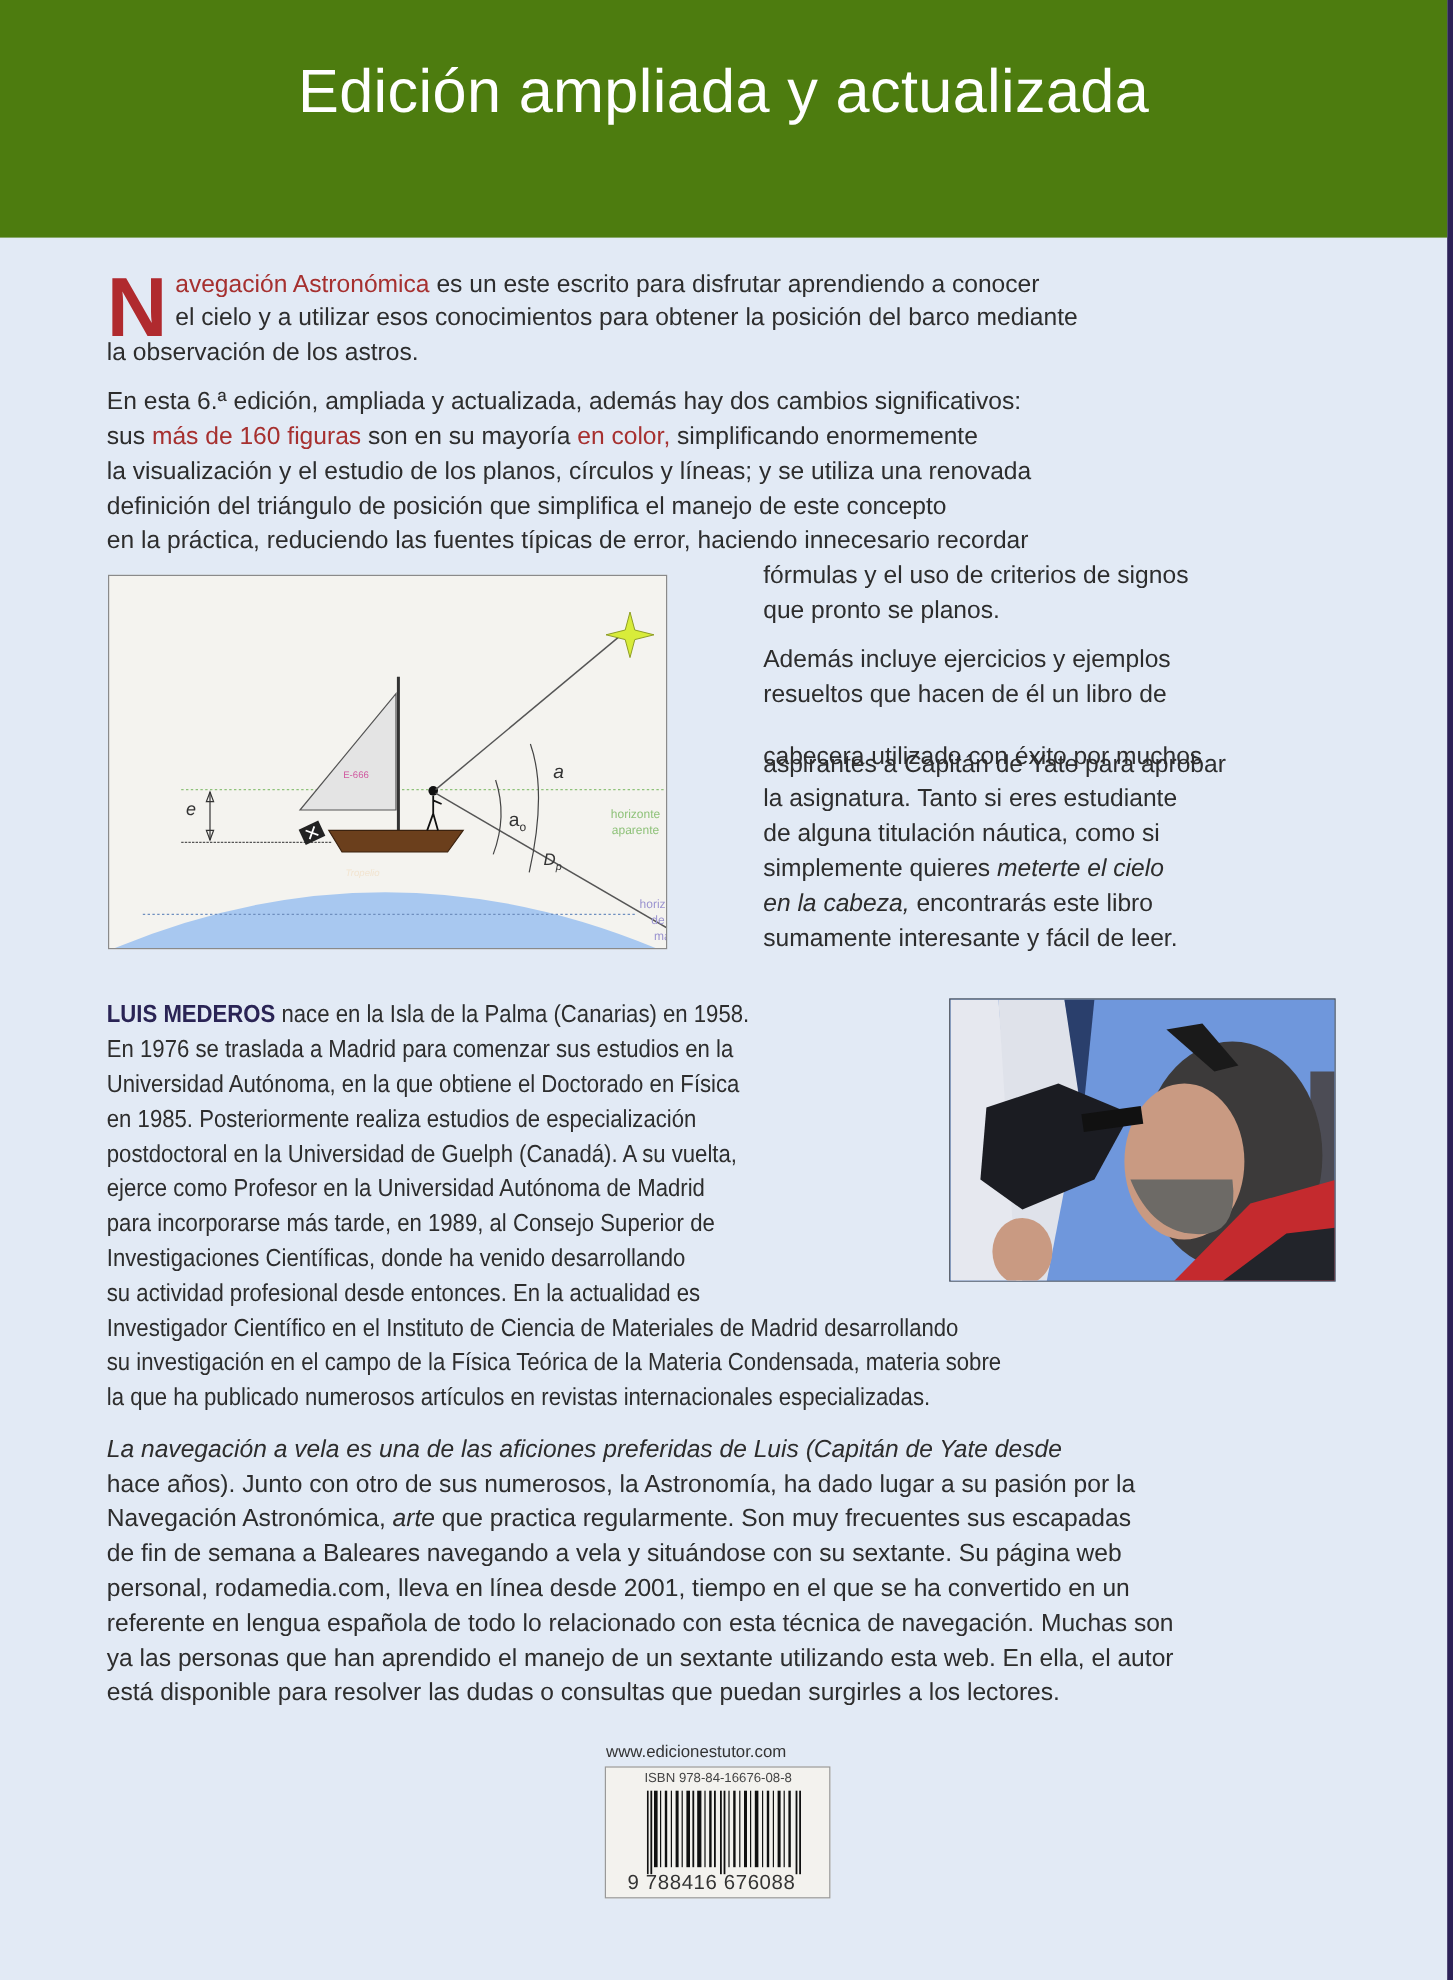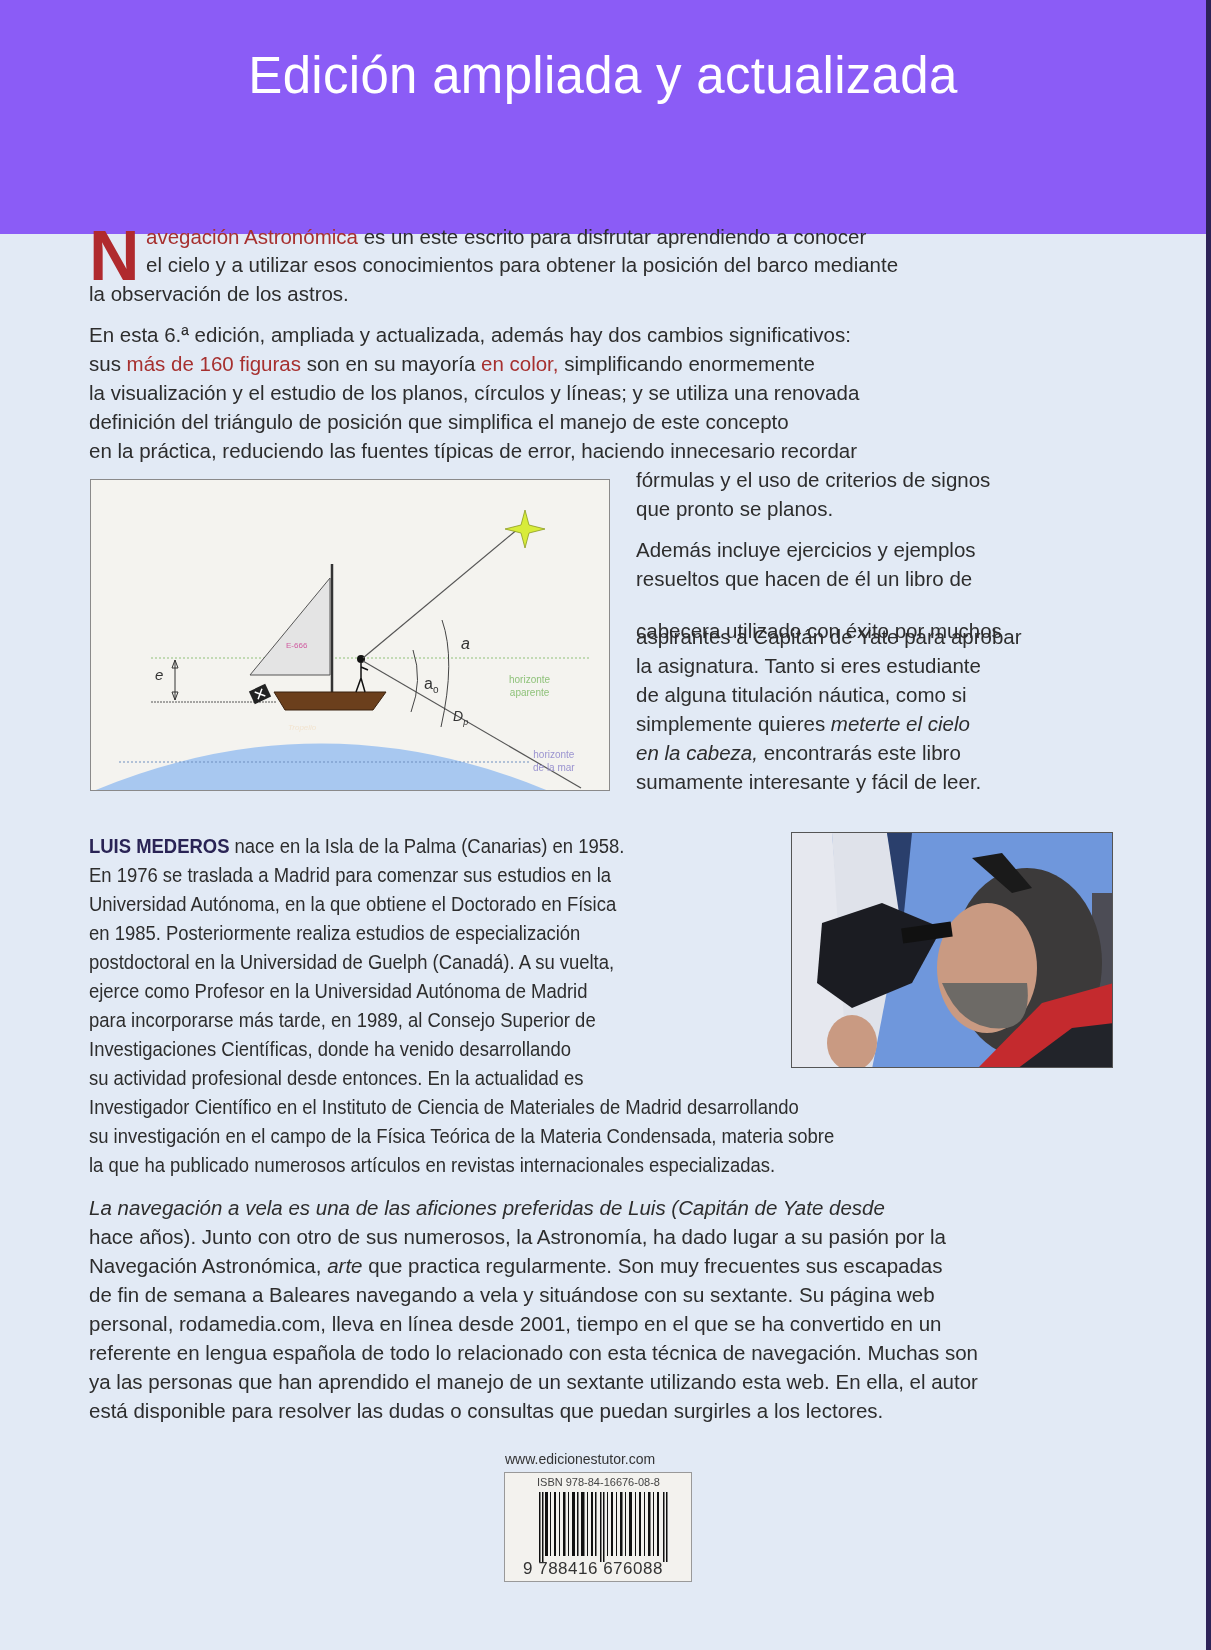--- a/index.html
+++ b/index.html
@@ -1,27 +1,27 @@
 <!DOCTYPE html>
 <html><head>
 <meta charset="utf-8">
 <style>
   html, body { margin:0; padding:0; }
   body { width:1211px; height:1650px; position:relative; overflow:hidden; background:#e2eaf5; font-family:"Liberation Sans", sans-serif; color:#2d2d2d; }
   .right-strip { position:absolute; right:0; top:0; width:5px; height:1650px; background:#2d2258; }
-  .header { position:absolute; left:0; top:0; width:1206px; height:234px; background:#8b5cf6; }
+  .header { position:absolute; left:0; top:0; width:1206px; height:198px; background:#4d7c0f; }
   .header .line { position:absolute; left:0; width:1206px; text-align:center; color:#fff; font-size:51px; letter-spacing:0.3px; }
   .header .l1 { top:46px; }
   .header .l2 { top:119px; }
   .p { position:absolute; font-size:20.5px; line-height:29px; white-space:nowrap; }
   .red { color:#a6302f; }
   .dropcap { position:absolute; left:89px; top:226px; font-size:70px; line-height:60px; color:#b02a2e; font-weight:bold; }
   .bold { font-weight:bold; color:#2a2455; }
   .narrow { font-stretch:condensed; transform-origin:left top; }
-  .fig { position:absolute; left:90px; top:479px; width:520px; height:312px; background:#f4f3ef; border:1px solid #8a8a8a; box-sizing:border-box; overflow:hidden; }
+  .fig { position:absolute; left:90px; top:479px; width:466px; height:312px; background:#f4f3ef; border:1px solid #8a8a8a; box-sizing:border-box; overflow:hidden; }
   .photo { position:absolute; left:791px; top:832px; width:322px; height:236px; border:1px solid #555; box-sizing:border-box; overflow:hidden; background:#7aa0d8; }
   .web { position:absolute; left:505px; top:1451px; font-size:14px; color:#333; }
   .barcode { position:absolute; left:504px; top:1472px; width:188px; height:110px; background:#f3f2ee; border:1px solid #999; box-sizing:border-box; }
   .isbn { position:absolute; left:32px; top:3px; font-size:11px; color:#444; }
   .bars { position:absolute; left:34px; top:19px; width:130px; height:70px; }
   .bcnum { position:absolute; left:18px; top:86px; font-size:17px; color:#333; letter-spacing:0.5px; }
 </style>
 </head>
 <body>
 

